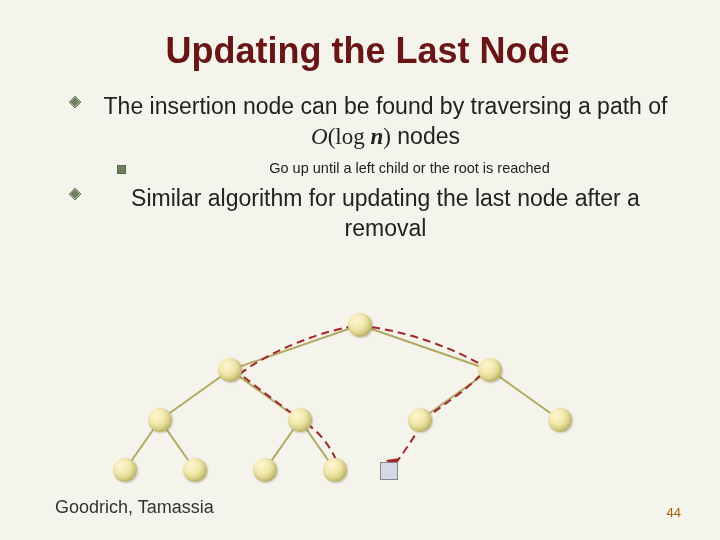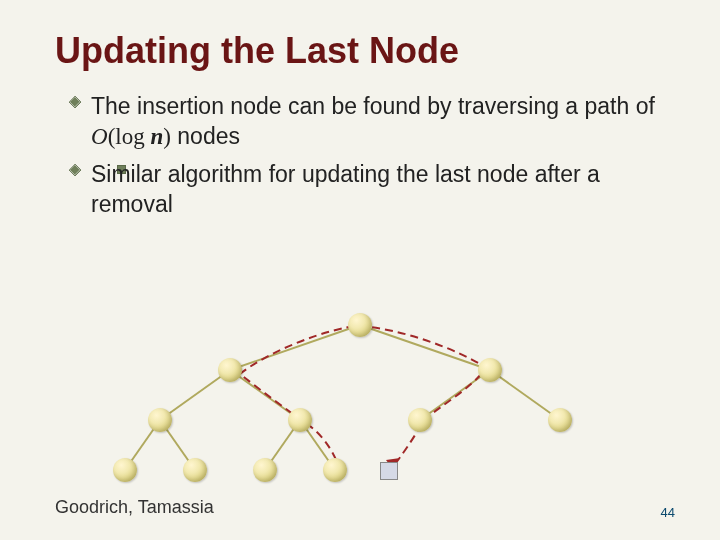--- a/index.html
+++ b/index.html
@@ -12,20 +12,21 @@
     color: #222;
     position: relative;
     overflow: hidden;
   }
   .slide {
     width: 720px;
     height: 540px;
     position: relative;
     box-sizing: border-box;
     padding: 20px 40px 30px 55px;
+    text-align: center;
   }
   .title {
     font-family: "Trebuchet MS", "Lucida Sans", sans-serif;
     font-size: 36px;
     color: #6a1515;
     margin: 10px 0 20px 0;
     font-weight: 550;
   }
   .lvl1 {
     font-size: 23px;
@@ -64,23 +65,23 @@
   .footer-left {
     position: absolute;
     bottom: 22px;
     left: 55px;
     font-size: 18px;
     color: #333;
   }
   .footer-right {
     position: absolute;
     bottom: 20px;
-    right: 45px;
+    right: 39px;
     font-size: 13px;
-    color: #0c4a6e;
+    color: #a16207;
   }
   .tree {
     position: absolute;
     left: 100px;
     top: 310px;
   }
   .node {
     position: absolute;
     width: 24px;
     height: 24px;
@@ -126,20 +127,21 @@
       <svg width="12" height="12" viewBox="0 0 12 12">
           <polygon points="6,0 12,6 6,12 0,6" fill="#6f7f5a" stroke="#5a6948" stroke-width="0.8"></polygon>
           <polygon points="6,0 12,6 6,12 0,6" fill="none" stroke="#fff" stroke-width="0.6" transform="translate(0.7,0.7) scale(0.85)"></polygon>
         </svg>
     </span>
     <span>The insertion node can be found by traversing a path of </span><span class="mathO">O</span><span class="paren">(</span><span class="mathlog">log </span><span class="mathn">n</span><span class="paren">)</span><span> nodes</span>
   </div>
 
   <div class="lvl2">
     <span class="sq"></span>
+    <span>Go up until a left child or the root is reached</span>
   </div>
 
   <div class="lvl1">
     <span class="dia">
       <svg width="12" height="12" viewBox="0 0 12 12">
           <polygon points="6,0 12,6 6,12 0,6" fill="#6f7f5a" stroke="#5a6948" stroke-width="0.8"></polygon>
           <polygon points="6,0 12,6 6,12 0,6" fill="none" stroke="#fff" stroke-width="0.6" transform="translate(0.7,0.7) scale(0.85)"></polygon>
         </svg>
     </span>
     <span>Similar algorithm for updating the last node after a removal</span>

